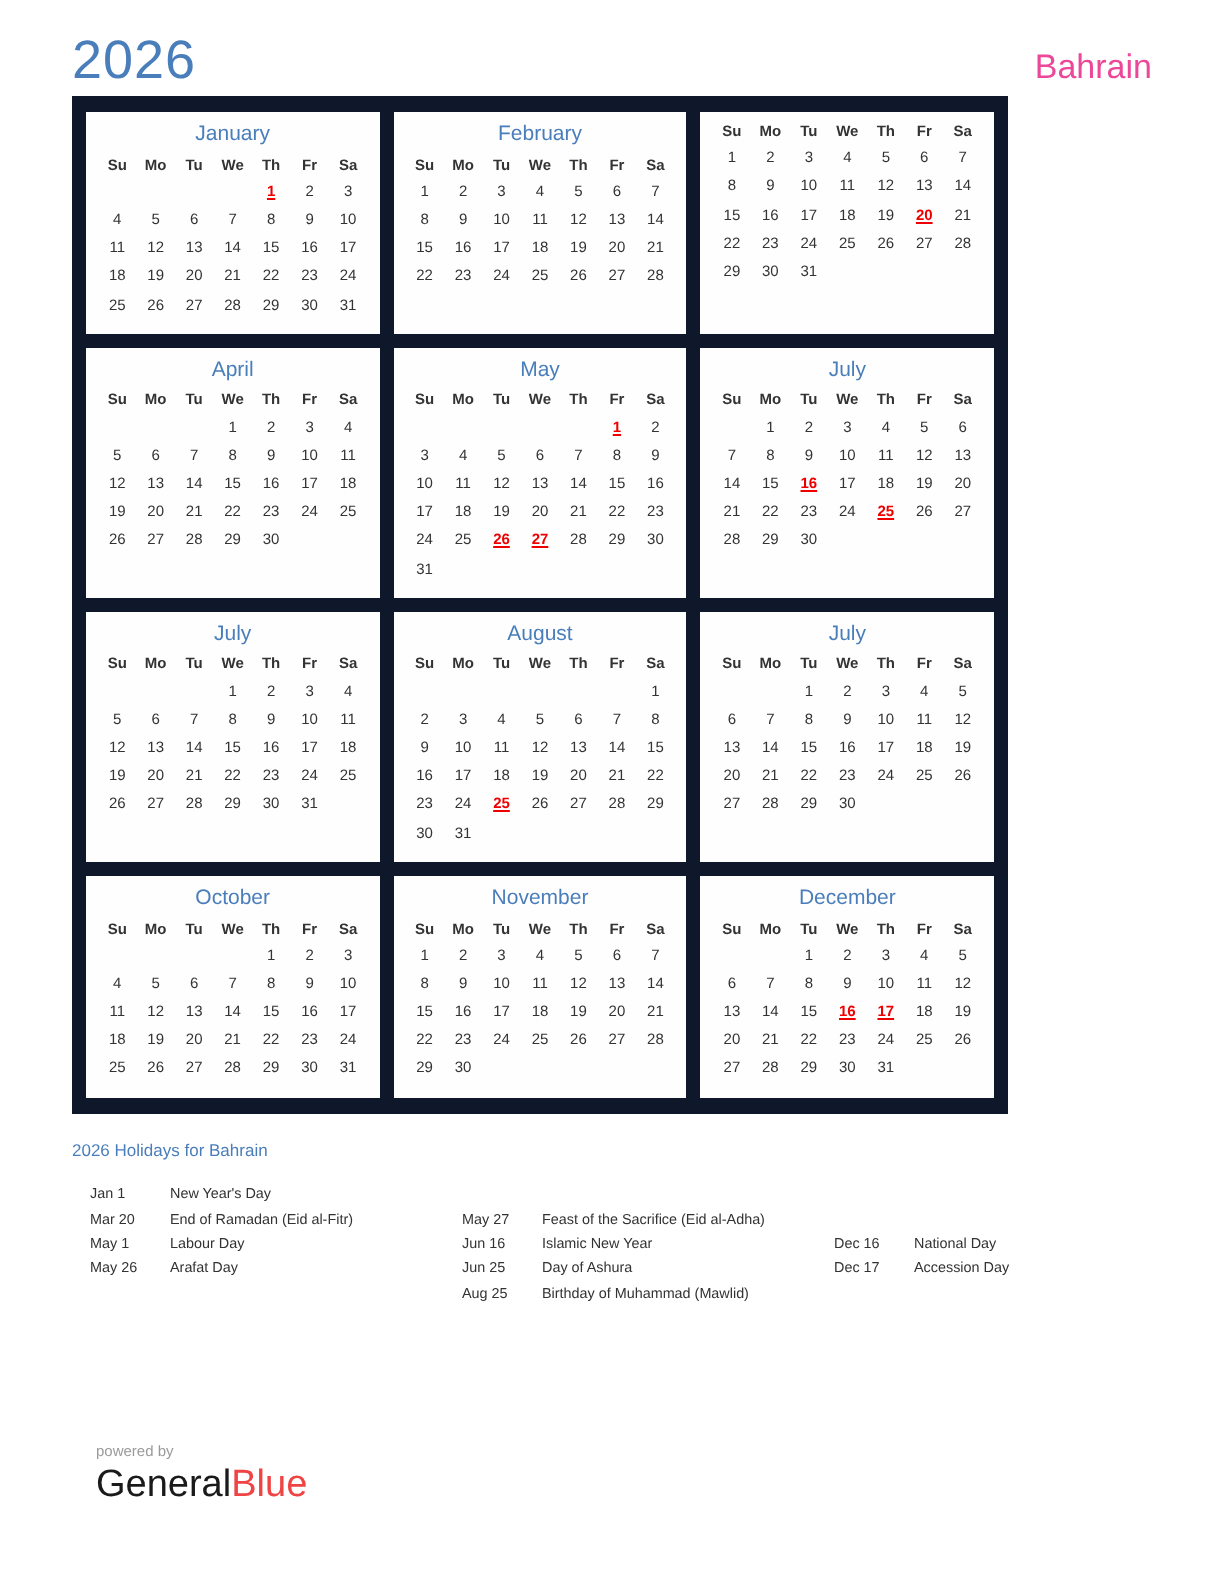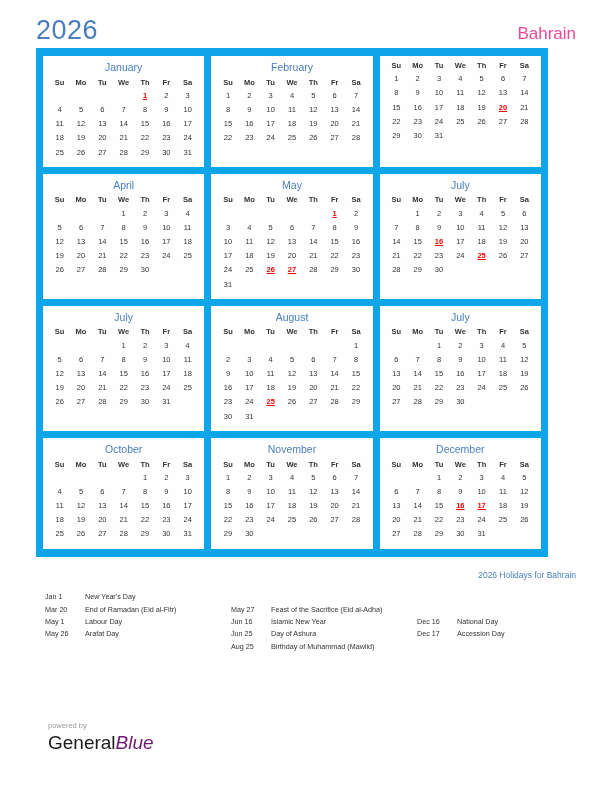--- a/index.html
+++ b/index.html
@@ -42,24 +42,24 @@
   }
   .country-title {
     font-size: 17px;
     color: #ec4899;
     line-height: 1;
     padding-bottom: 2px;
   }
 
   
   .calendar-panel {
-    background: #0ea5e9;
+    background: #0f172a;
     padding: 8px 7px;
     box-sizing: border-box;
-    width: 512px;
+    width: 468px;
   }
   .month-row {
     display: flex;
     gap: 7px;
     margin-bottom: 7px;
   }
   .month-row:last-child { margin-bottom: 0; }
 
   .month-card {
     background: #fefefe;
@@ -103,21 +103,20 @@
   table.month-grid td.empty { color: transparent; }
 
   
   .holidays-section {
     margin-top: 13px;
   }
   .holidays-title {
     color: #4a7ebb;
     font-size: 8.5px;
     margin-bottom: 11px;
-    text-align: right;
   }
   .holiday-columns {
     display: flex;
     padding-left: 9px;
     box-sizing: border-box;
   }
   .holiday-col { display: block; }
   .holiday-col.c1 { width: 186px; }
   .holiday-col.c2 { width: 186px; }
   .holiday-col.c3 { width: 150px; }
@@ -143,21 +142,21 @@
     font-size: 7.5px;
     color: #9a9a9a;
     margin-bottom: 2px;
     line-height: 1.2;
   }
   .brand {
     font-size: 19px;
     line-height: 1.15;
   }
   .brand .brand-general { color: #1a1a1a; }
-  .brand .brand-blue { color: #701a75; font-style: italic; }
+  .brand .brand-blue { color: #ef4444; }
 </style>
 </head>
 <body>
 
 <div class="page">
 
   <div class="header">
     <div class="year-title">2026</div>
     <div class="country-title">Bahrain</div>
   </div>

